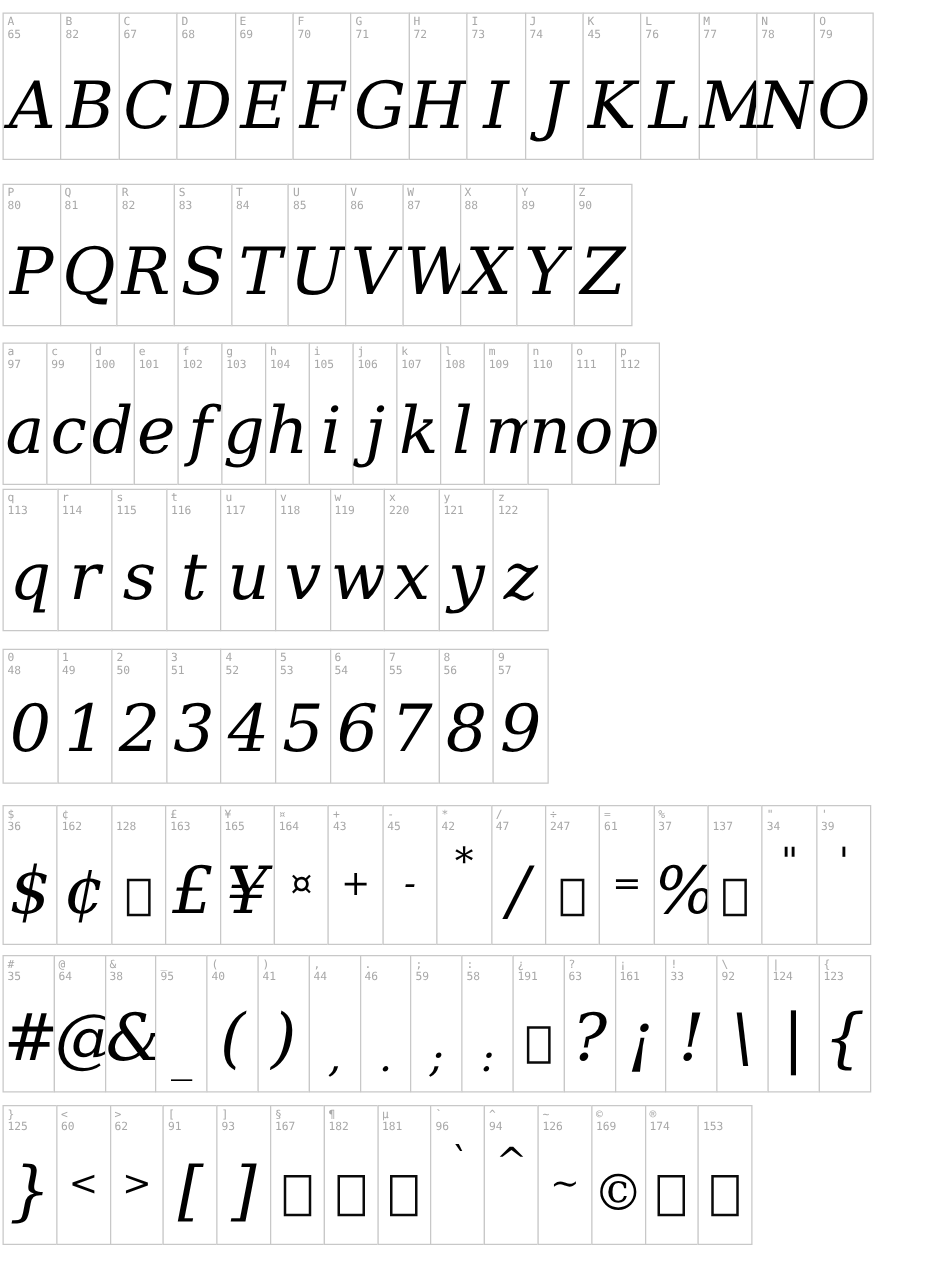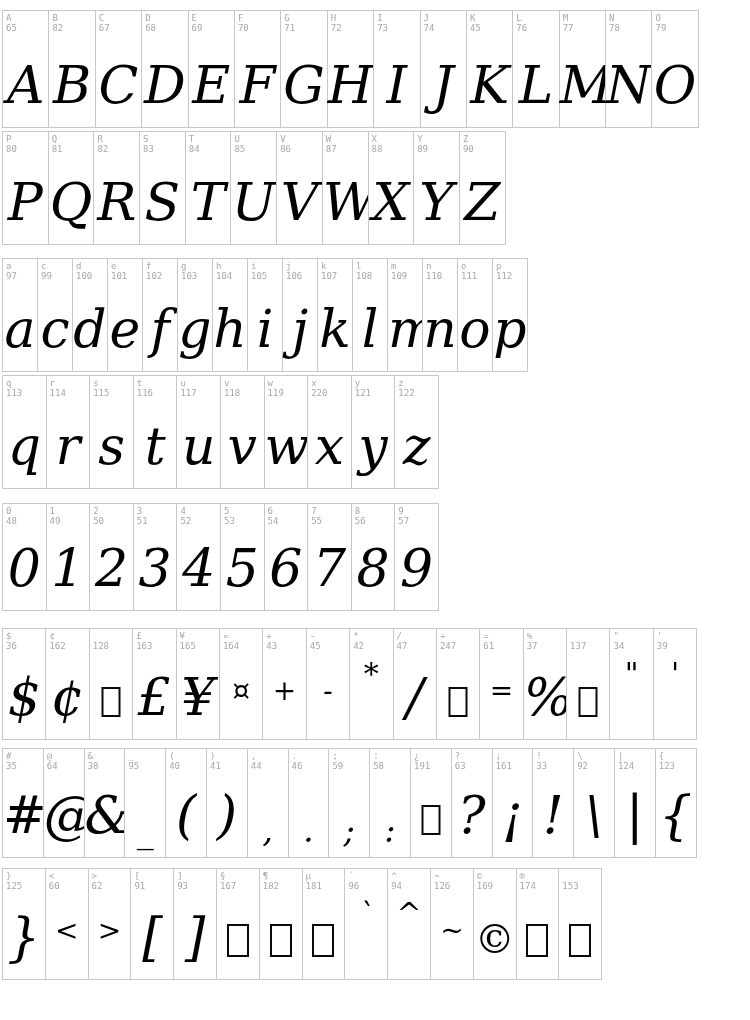--- a/index.html
+++ b/index.html
@@ -9,21 +9,21 @@
   }
   .charmap{padding:10px 0 0 2px;}
   .row{display:flex;position:relative;}
   .cell{
     position:relative;box-sizing:border-box;
     border:1px solid #c8c8c8;background:#ffffff;
   }
   .cell + .cell{margin-left:-1px;}
   
   .row-0 .cell{width:47.4px;height:118px;}
-  .row-1 .cell{width:46.7px;height:114px;} .row-1{margin-top:3px;}
+  .row-1 .cell{width:46.7px;height:114px;} .row-1{margin-top:19px;}
   .row-2 .cell{width:36px;height:114px;} .row-2{margin-top:13px;}
   .row-3 .cell{width:44.6px;height:114px;} .row-3{margin-top:3px;}
   .row-4 .cell{width:44.6px;height:108px;} .row-4{margin-top:14px;}
   .row-5 .cell{width:44.4px;height:112px;} .row-5{margin-top:17px;}
   .row-6 .cell{width:41.8px;height:110px;} .row-6{margin-top:8px;}
   .row-7 .cell{width:43.8px;height:112px;} .row-7{margin-top:10px;}
   .label{
     position:absolute;top:2px;left:3px;
     font-family:"DejaVu Sans Mono","Liberation Mono",monospace;
     font-size:9px;line-height:10px;color:#a8a8a8;white-space:pre;

